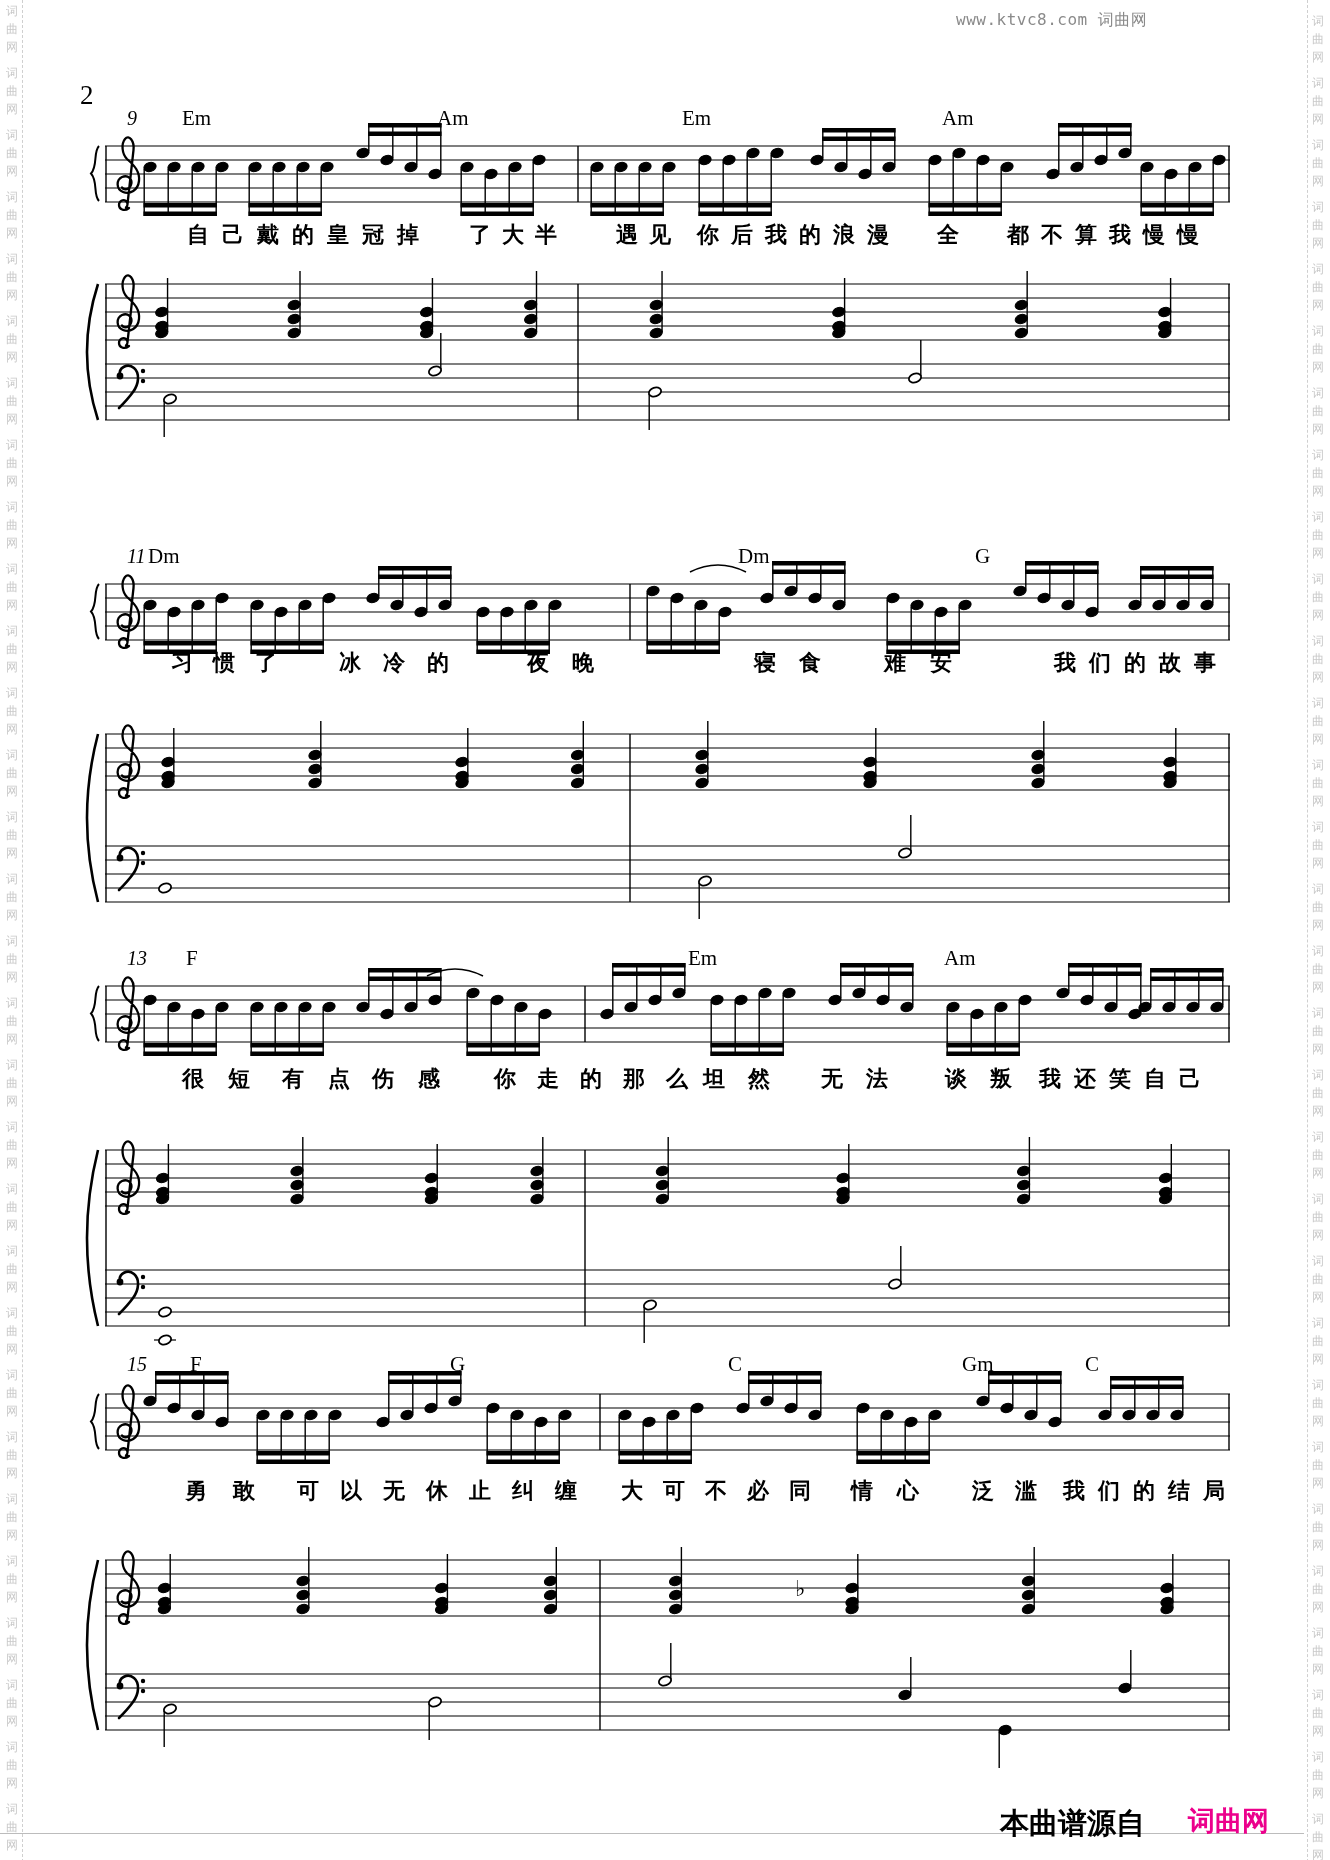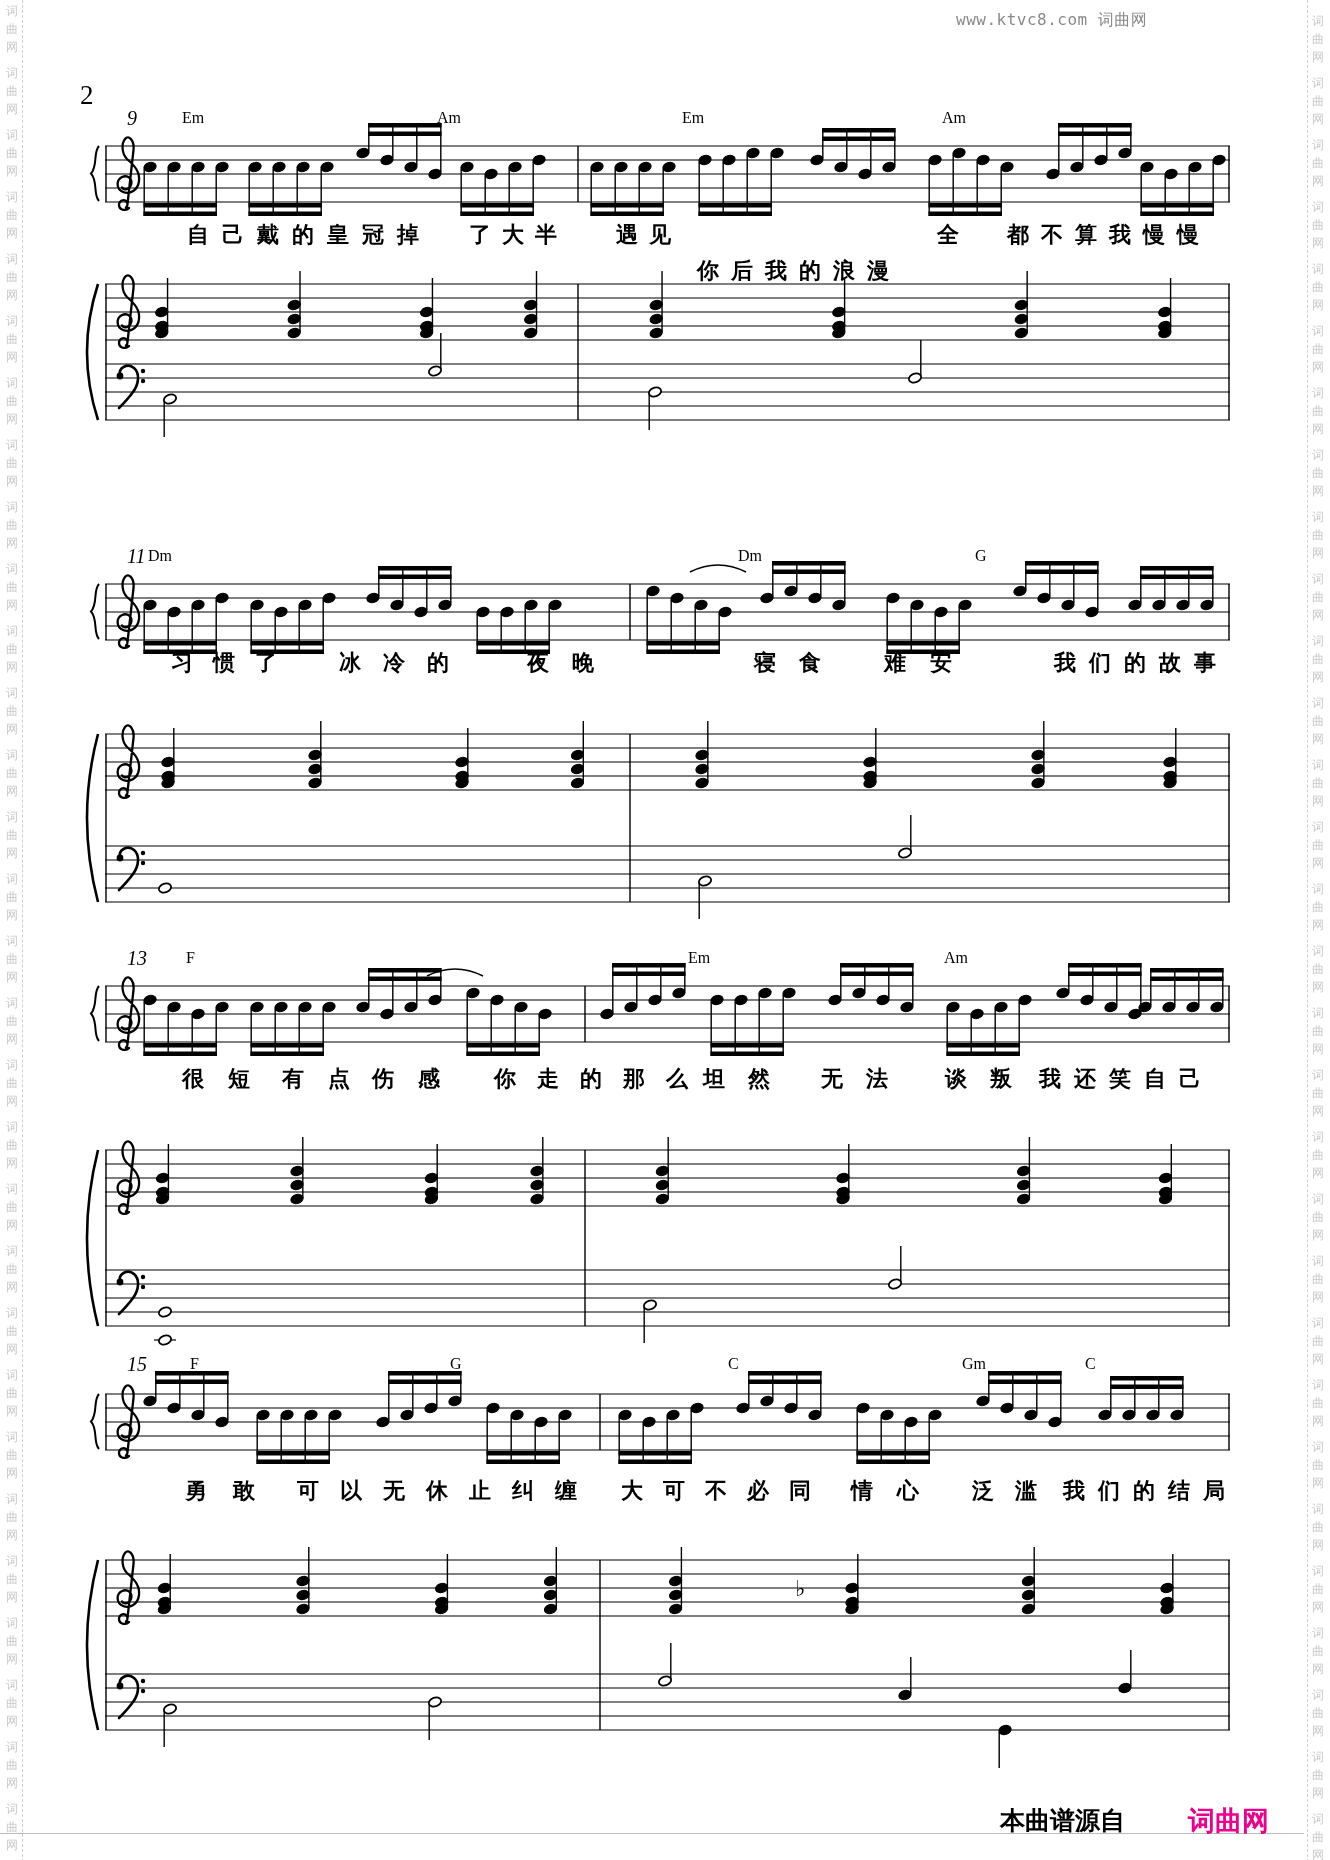--- a/index.html
+++ b/index.html
@@ -9,26 +9,26 @@
   .edge-col{position:absolute;top:0;height:1860px;width:20px;color:#c9c9c9;
             font-family:"DejaVu Sans",sans-serif;}
   .edge-left{left:2px;border-right:1px dashed #cfcfcf;padding-top:2px;}
   .edge-right{right:2px;border-left:1px dashed #cfcfcf;padding-top:12px;}
   .wm-group{height:62px;text-align:center;}
   .wm-group span{display:block;font-size:12px;line-height:18px;}
   .site-header{position:absolute;top:10px;left:956px;font-family:"DejaVu Sans Mono",monospace;
                font-size:16px;color:#8a8a8a;letter-spacing:.5px;white-space:nowrap;}
   .page-number{position:absolute;top:80px;left:80px;font-size:27px;}
   .measure-num{position:absolute;font-style:italic;font-size:20px;line-height:24px;}
-  .chord{position:absolute;font-size:16px;line-height:24px;white-space:nowrap;}
+  .chord{position:absolute;font-size:21px;line-height:24px;white-space:nowrap;}
   .lyric-seg{position:absolute;font-size:22px;font-weight:700;white-space:nowrap;
              font-family:Liberation Mono, monospace;}
   .score-svg{position:absolute;overflow:visible;}
   .footer-rule{position:absolute;left:0;top:1833px;width:1304px;height:1px;background:#bcbcbc;}
-  .footer-src{position:absolute;top:1804px;left:1000px;font-size:25px;font-weight:700;
+  .footer-src{position:absolute;top:1804px;left:1000px;font-size:29px;font-weight:700;
               font-family:Liberation Mono, monospace;}
   .footer-logo{position:absolute;top:1803px;left:1188px;font-size:27px;font-weight:700;
                font-family:Liberation Mono, monospace;}
 </style>
 </head>
 <body>
 
 <div class="page">
   <div class="edge-col edge-left" id="wm-left">
       <div class="wm-group">
@@ -455,21 +455,21 @@
           <ellipse cx="1090" cy="21" rx="6.3" ry="4.4" transform="rotate(-18 1090 21)" fill="#000" stroke="#000" stroke-width="1"></ellipse>
           <line x1="1084.2" y1="23" x2="1084.2" y2="70" stroke="#000" stroke-width="1.4"></line>
           <ellipse cx="1114" cy="14" rx="6.3" ry="4.4" transform="rotate(-18 1114 14)" fill="#000" stroke="#000" stroke-width="1"></ellipse>
           <line x1="1108.2" y1="16" x2="1108.2" y2="70" stroke="#000" stroke-width="1.4"></line>
           <rect x="1035.5" y="65.5" width="73.40000000000009" height="4.5" fill="#000"></rect>
           <rect x="1035.5" y="57" width="73.40000000000009" height="4.5" fill="#000"></rect>
         </svg>
         <span class="lyric-seg" style="left: 187px; top: 220px; letter-spacing: 13px;">自己戴的皇冠掉</span>
         <span class="lyric-seg" style="left: 469px; top: 220px; letter-spacing: 11px;">了大半</span>
         <span class="lyric-seg" style="left: 616px; top: 220px; letter-spacing: 11px;">遇见</span>
-        <span class="lyric-seg" style="left: 697px; top: 220px; letter-spacing: 12px; margin-top: 36px;">你后我的浪漫</span>
+        <span class="lyric-seg" style="left: 697px; top: 220px; letter-spacing: 12px;">你后我的浪漫</span>
         <span class="lyric-seg" style="left: 937px; top: 220px; letter-spacing: 0px;">全</span>
         <span class="lyric-seg" style="left: 1007px; top: 220px; letter-spacing: 12px;">都不算我慢慢</span>
         <svg class="score-svg" width="1125" height="202" viewBox="0 -28 1125 202" style="left: 105px; top: 256px;">
           <line x1="0" y1="0" x2="1125" y2="0" stroke="#000" stroke-width="1.2"></line>
           <line x1="0" y1="14" x2="1125" y2="14" stroke="#000" stroke-width="1.2"></line>
           <line x1="0" y1="28" x2="1125" y2="28" stroke="#000" stroke-width="1.2"></line>
           <line x1="0" y1="42" x2="1125" y2="42" stroke="#000" stroke-width="1.2"></line>
           <line x1="0" y1="56" x2="1125" y2="56" stroke="#000" stroke-width="1.2"></line>
           <line x1="0" y1="80" x2="1125" y2="80" stroke="#000" stroke-width="1.2"></line>
           <line x1="0" y1="94" x2="1125" y2="94" stroke="#000" stroke-width="1.2"></line>

